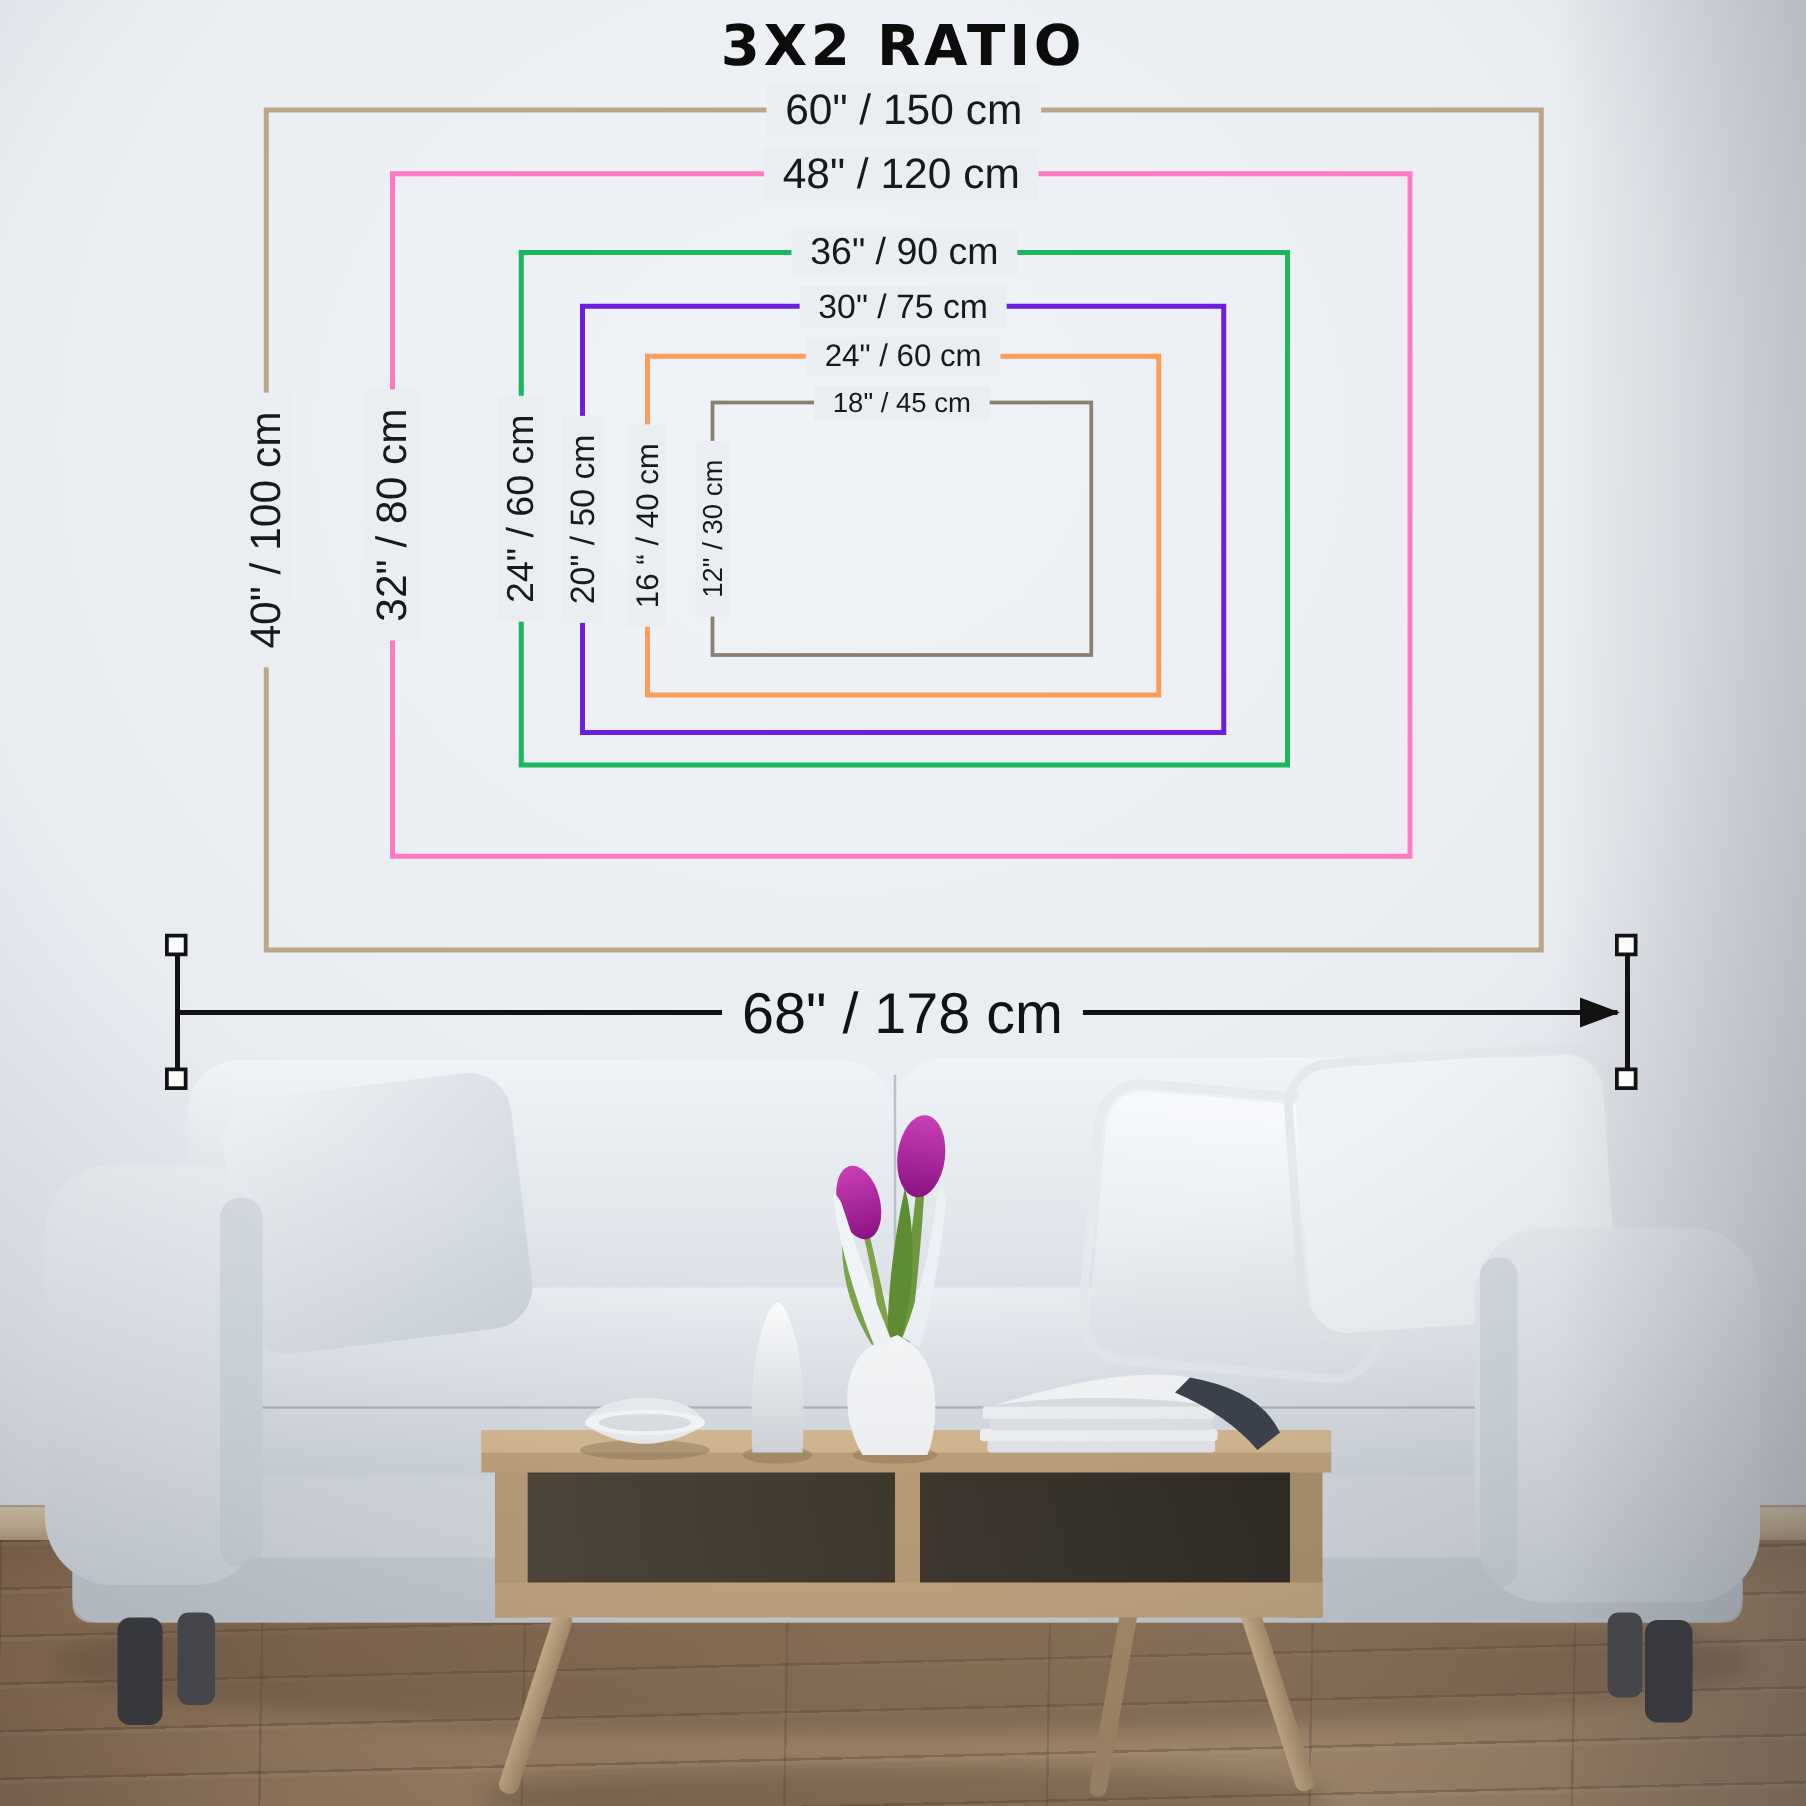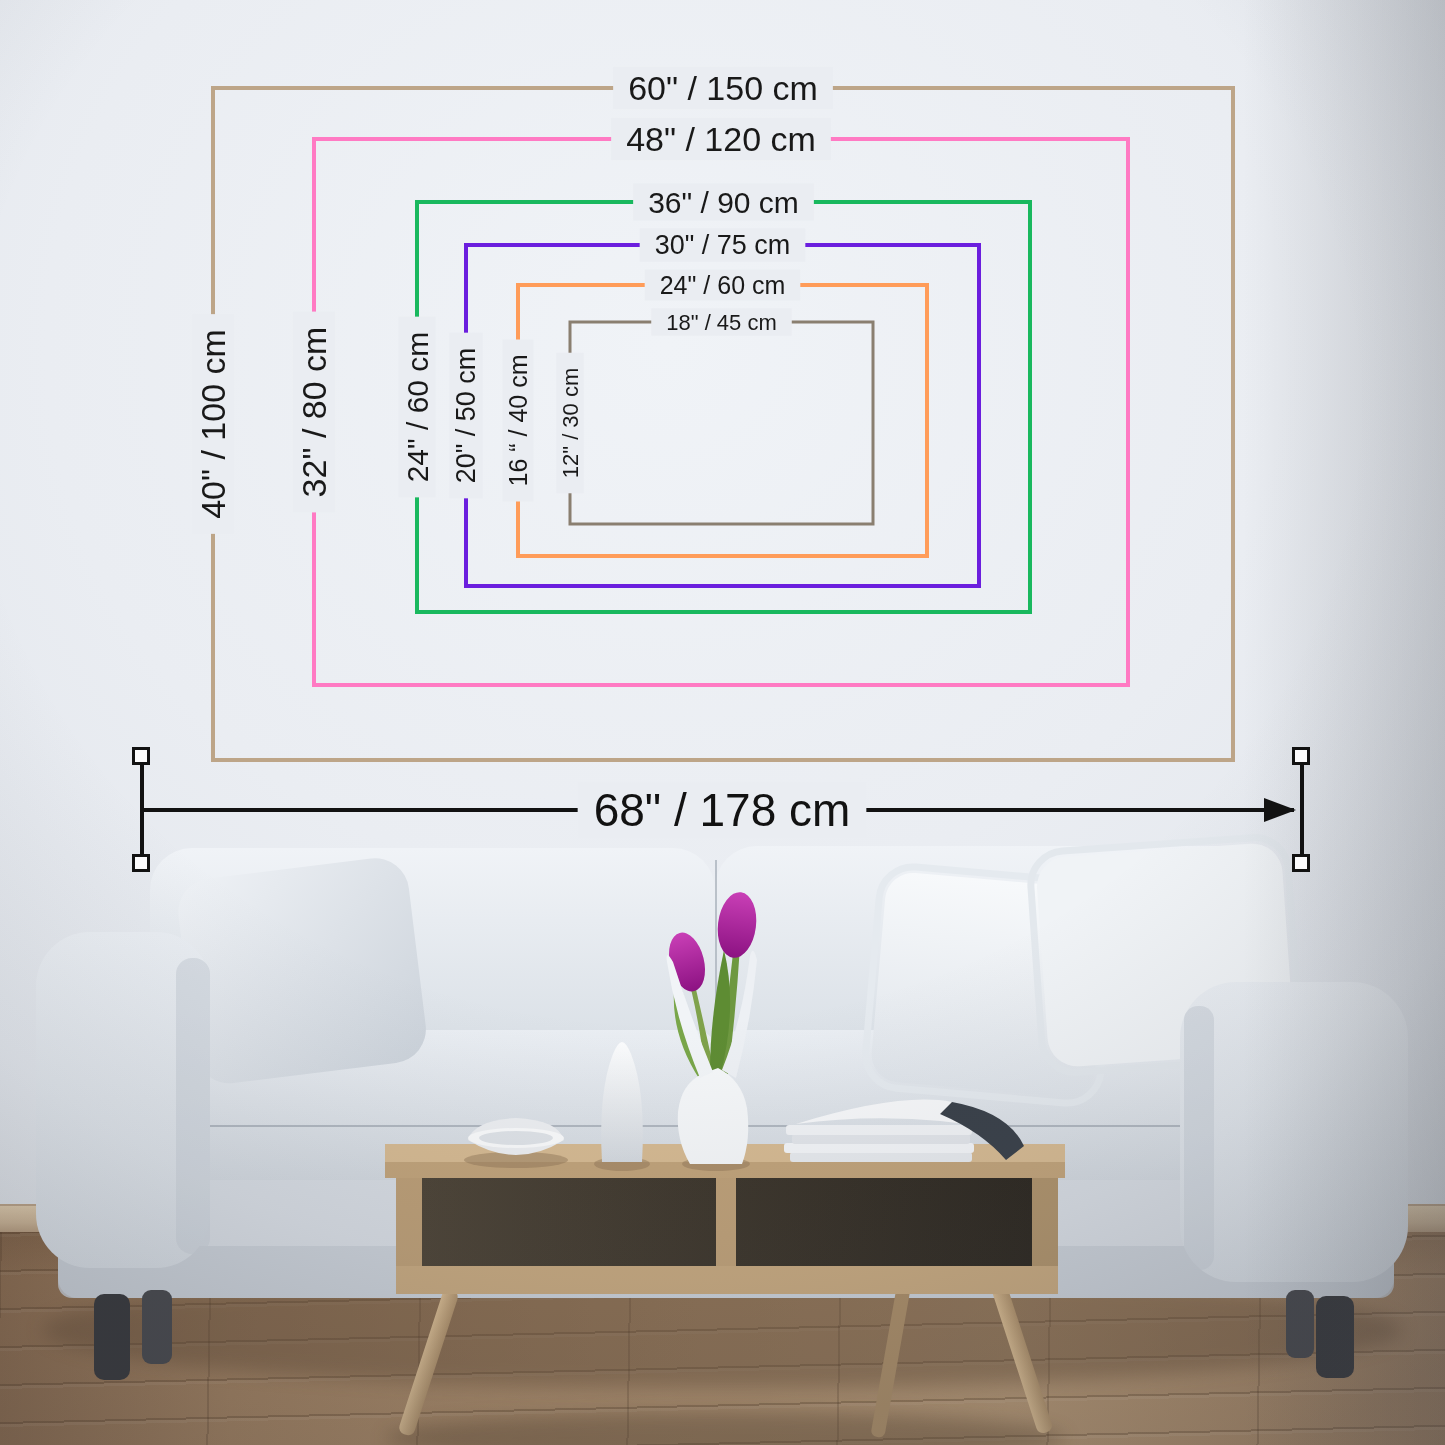--- a/index.html
+++ b/index.html
@@ -236,13 +236,14 @@
         <line x1="1302" y1="757" x2="1302" y2="864" stroke="#121212" stroke-width="4"></line>
         <rect x="1293.5" y="748.5" width="15" height="15" fill="#FCFCFD" stroke="#121212" stroke-width="3"></rect>
         <rect x="1293.5" y="855.5" width="15" height="15" fill="#FCFCFD" stroke="#121212" stroke-width="3"></rect>
         <g transform="translate(722,810)">
           <rect x="-144.34375" y="-27.599999999999998" width="288.6875" height="55.199999999999996" fill="#EAEDF2"></rect>
           <text x="0" y="0" text-anchor="middle" dominant-baseline="central" fill="#121212" font-size="46" font-family="&quot;Liberation Sans&quot;,sans-serif">68" / 178 cm</text>
         </g>
       </g>
     </svg>
 
+  <div class="title">3X2 RATIO</div>
 </div>
 
 </body></html>

